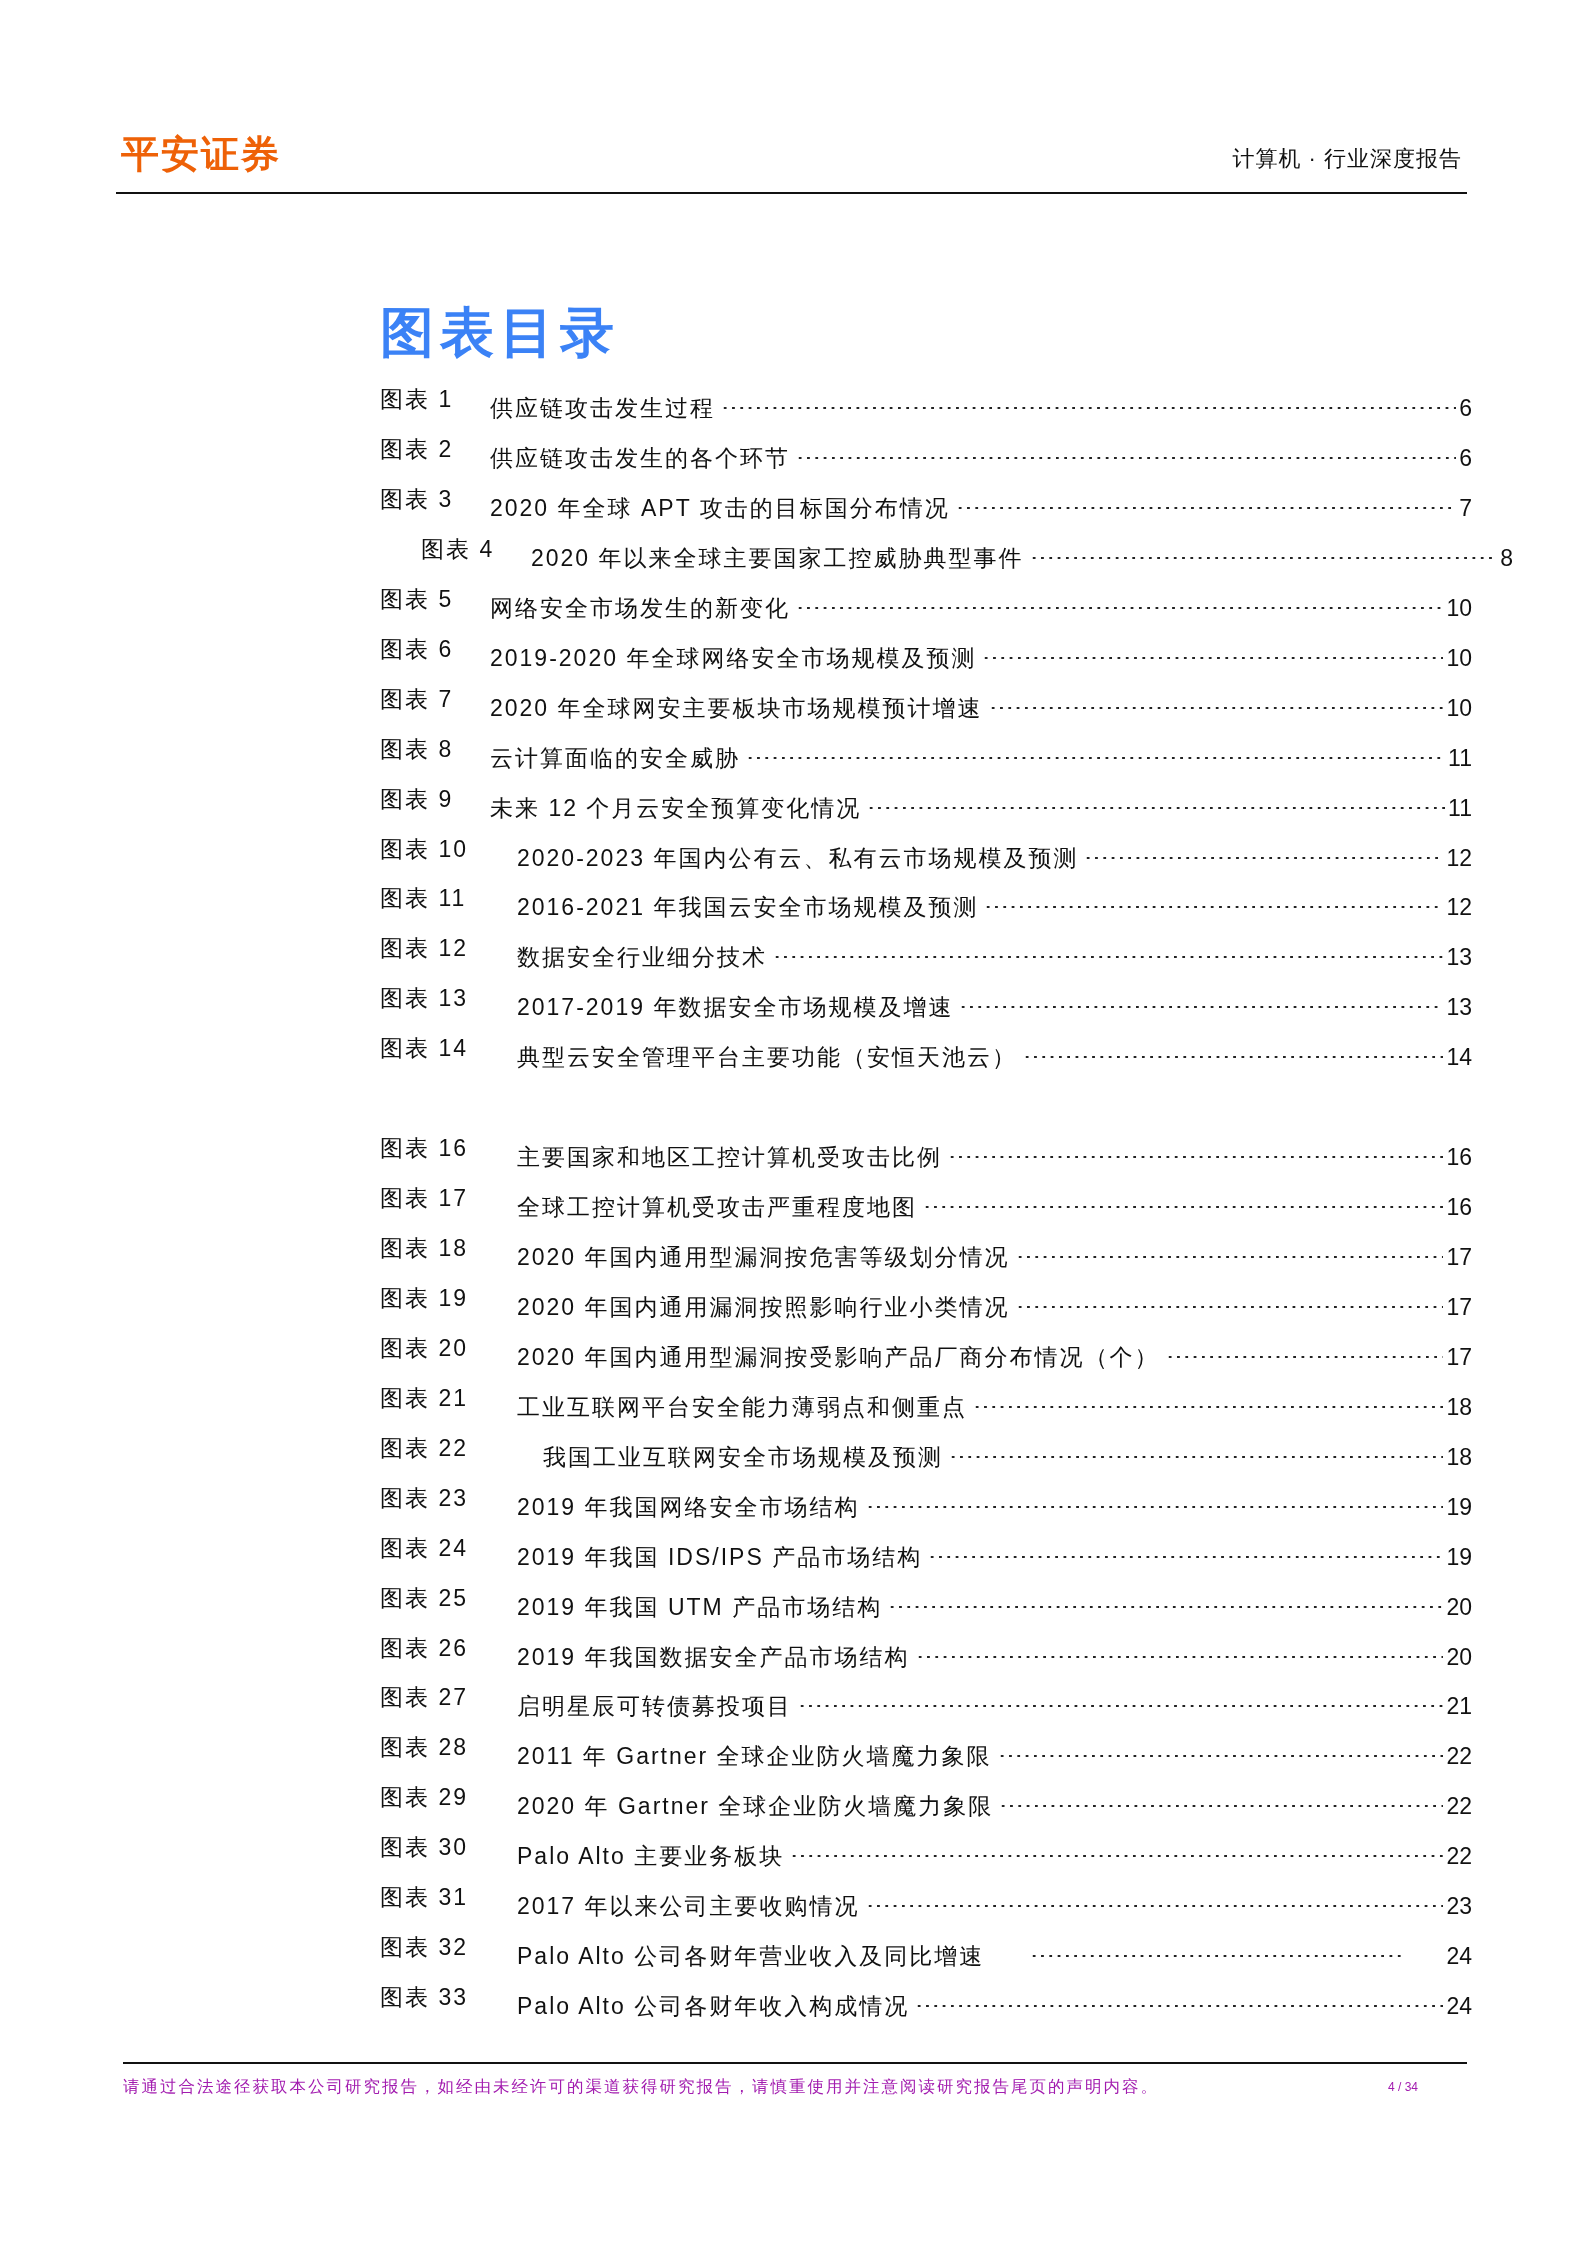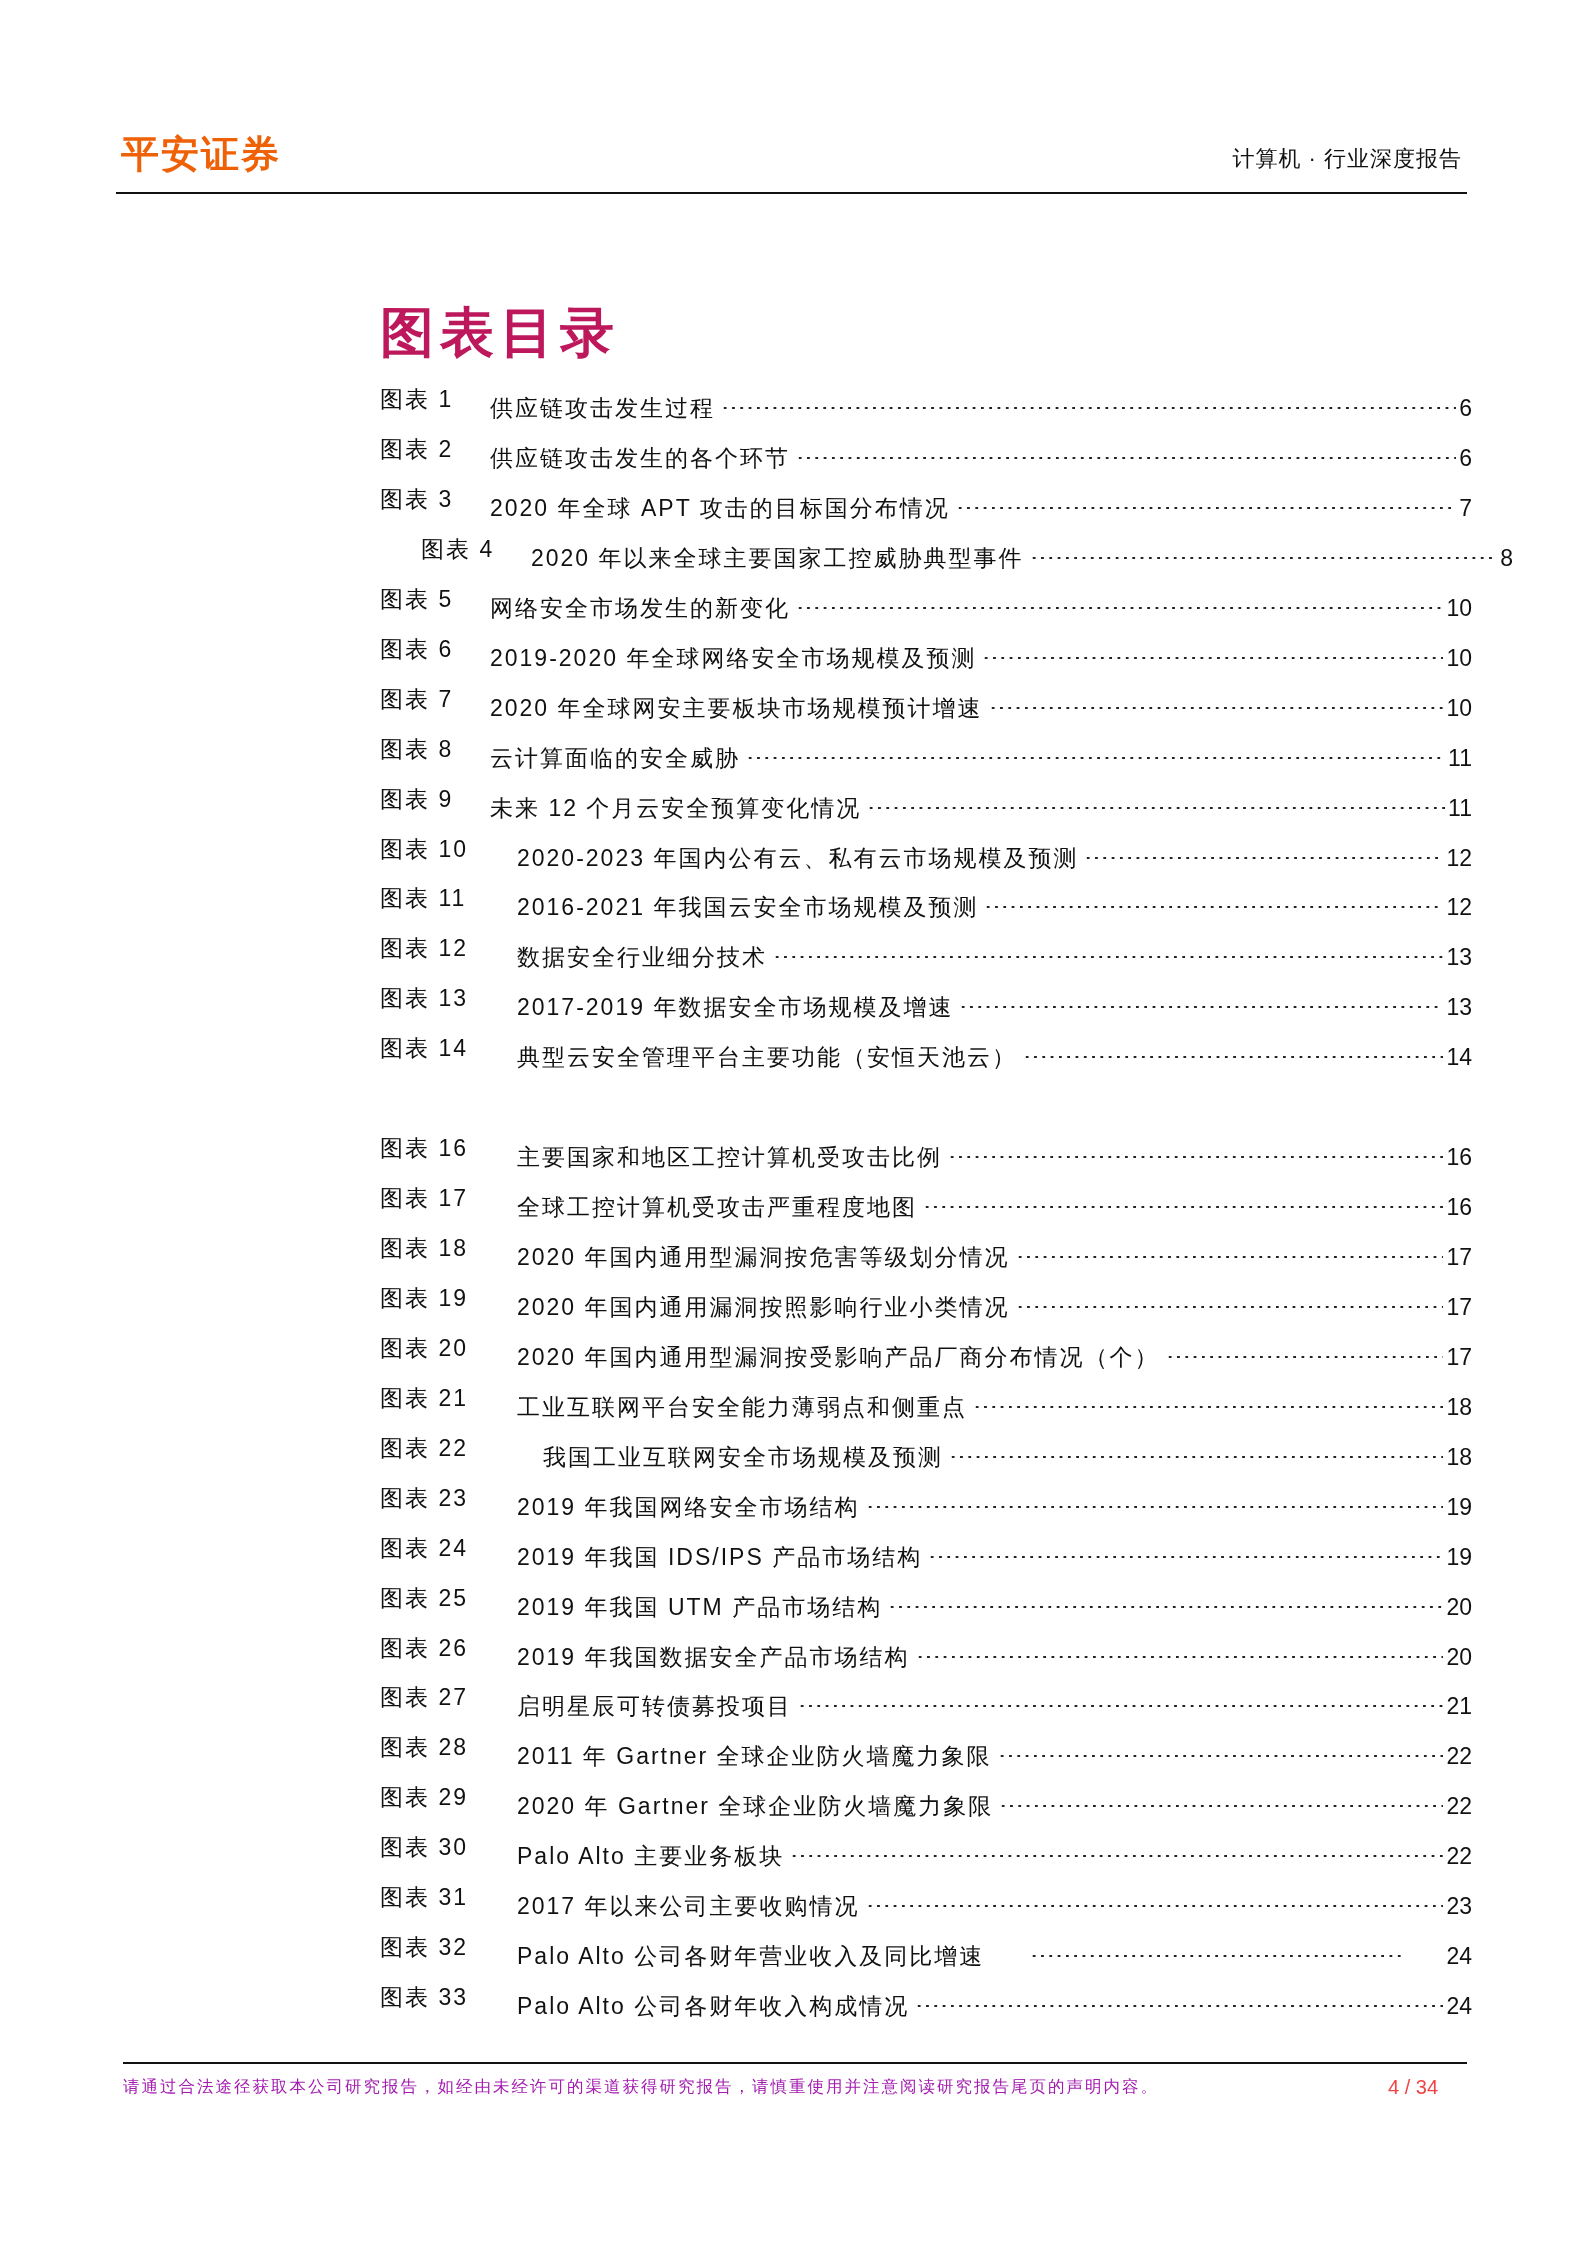--- a/index.html
+++ b/index.html
@@ -45,21 +45,21 @@
     background: #111111;
   }
   .page-title {
     position: absolute;
     left: 380px;
     top: 262px;
     font-size: 54px;
     font-weight: bold;
     letter-spacing: 6px;
     line-height: 68px;
-    color: #be185d;
+    color: #3b82f6;
     white-space: nowrap;
   }
   .toc {
     position: absolute;
     left: 0;
     top: 0;
     width: 1586px;
     height: 2244px;
   }
   .toc-row {
@@ -120,23 +120,23 @@
     font-size: 16.5px;
     line-height: 24px;
     letter-spacing: 2px;
     color: #a21caf;
     white-space: nowrap;
   }
   .footer-page {
     position: absolute;
     left: 1388px;
     top: 2074px;
-    font-size: 20px;
+    font-size: 12px;
     line-height: 26px;
-    color: #ef4444;
+    color: #a21caf;
     white-space: nowrap;
   }
 </style>
 </head>
 <body>
 
 <div>
   <div class="logo">平安证券</div>
   <div class="header-title">计算机 · 行业深度报告</div>
   <div class="header-rule"></div>

